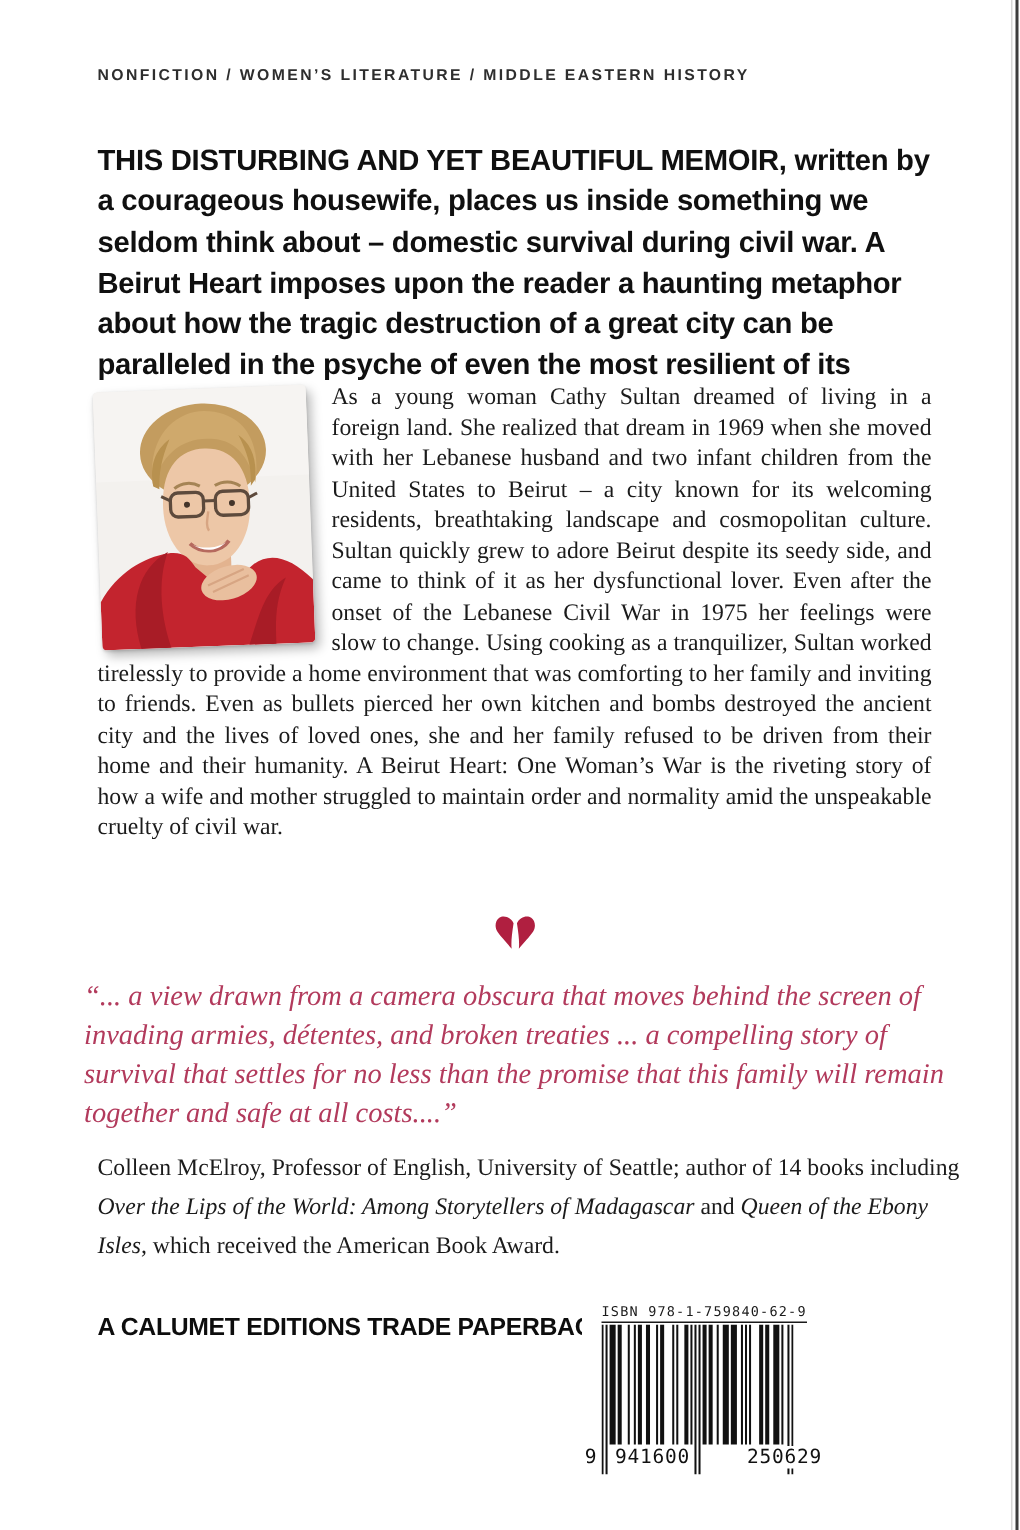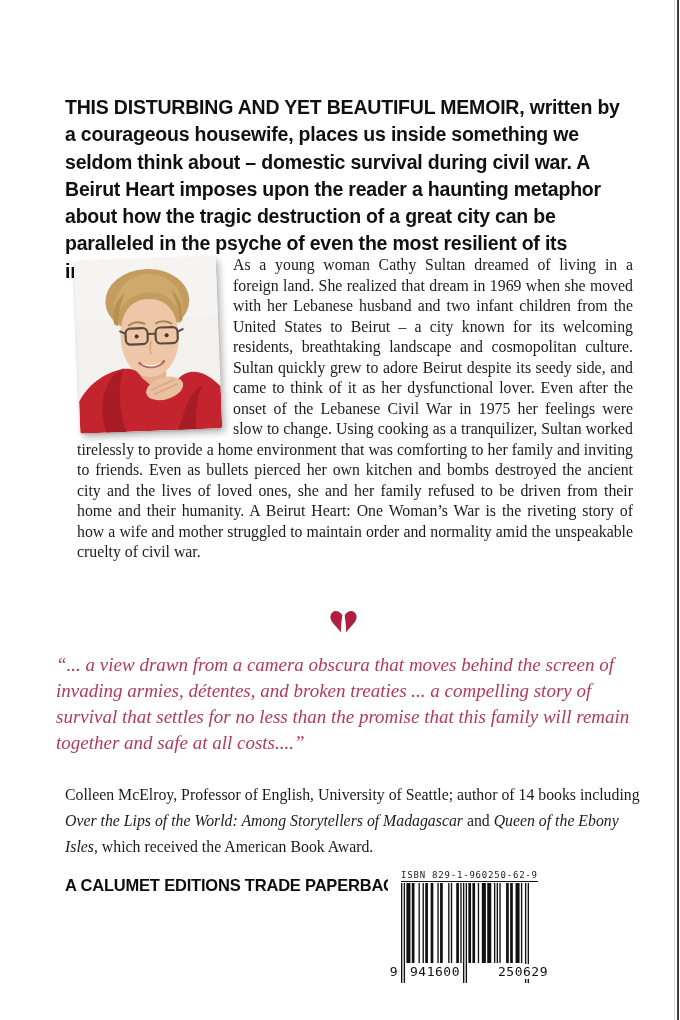--- a/index.html
+++ b/index.html
@@ -22,21 +22,21 @@
     color:#2e2e2e;
   }
   .headline{
     position:absolute;left:65px;top:94px;width:562px;
     font-family:"Liberation Sans", sans-serif;
     font-weight:700;font-size:19.5px;line-height:27.3px;
     letter-spacing:-0.2px;color:#101010;
     text-align:left;
   }
   .about{
-    position:absolute;left:77px;top:255px;width:556px;
+    position:absolute;left:65px;top:255px;width:556px;
     font-size:15.8px;line-height:20.5px;
     text-align:justify;color:#1b1b1b;
   }
   .photo-wrap{
     float:left;width:142px;height:172px;
     margin:4px 14px 8px 0;
   }
   .photo{
     width:142px;height:172px;border-radius:3px;overflow:hidden;
     transform:rotate(-2.2deg);
@@ -49,21 +49,21 @@
     text-align:center;
   }
   .heart-row svg{width:27px;height:30px;}
   .quote{
     position:absolute;left:56px;top:652px;width:590px;
     font-style:italic;font-size:19px;line-height:26px;
     color:#b23a5c;text-align:left;
   }
   .attribution{
     position:absolute;left:65px;top:766px;width:586px;
-    font-size:15.8px;line-height:26px;color:#1b1b1b;margin-top:16px;
+    font-size:15.8px;line-height:26px;color:#1b1b1b;
   }
   .attribution .it{font-style:italic;}
   .publisher{
     position:absolute;left:65px;top:876px;
     font-family:"Liberation Sans", sans-serif;
     font-weight:700;font-size:16.5px;letter-spacing:-0.2px;color:#0d0d0d;
   }
   .barcode{
     position:absolute;left:388px;top:866px;width:152px;height:134px;
     background:#ffffff;
@@ -85,20 +85,21 @@
   }
   .bc-d0{left:0px;width:12px;}
   .bc-d1{left:20px;width:54px;}
   .bc-d2{left:76px;width:54px;margin-left:32px;}
 </style>
 </head>
 <body>
 
 <div class="page">
 
+  <div class="category">NONFICTION / WOMEN’S LITERATURE / MIDDLE EASTERN HISTORY</div>
 
   <div class="headline">THIS DISTURBING AND YET BEAUTIFUL MEMOIR, written by a courageous housewife, places us inside something we seldom think about – domestic survival during civil war. A Beirut Heart imposes upon the reader a haunting metaphor about how the tragic destruction of a great city can be paralleled in the psyche of even the most resilient of its inhabitants.</div>
 
   <div class="about">
     <div class="photo-wrap">
       <div class="photo">
         <svg viewBox="0 0 142 172" preserveAspectRatio="none">
           <rect width="142" height="172" fill="#f3f1ee"></rect>
           <rect width="142" height="60" fill="#f6f4f2"></rect>
 
@@ -151,21 +152,21 @@
 
   <div class="quote">“... a view drawn from a camera obscura that moves behind the screen of invading armies, détentes, and broken treaties ... a compelling story of survival that settles for no less than the promise that this family will remain together and safe at all costs....”</div>
 
   <div class="attribution">
     <span>Colleen McElroy, Professor of English, University of Seattle; author of 14 books including </span><span class="it">Over the Lips of the World: Among Storytellers of Madagascar</span><span> and </span><span class="it">Queen of the Ebony Isles</span><span>, which received the American Book Award.</span>
   </div>
 
   <div class="publisher">A CALUMET EDITIONS TRADE PAPERBACK</div>
 
   <div class="barcode">
-    <div class="isbn"><span>ISBN 829-1-960250-62-9</span></div>
+    <div class="isbn"><span>ISBN 978-1-759840-62-9</span></div>
     <svg viewBox="0 0 95 100" preserveAspectRatio="none" id="barcode-bars">
         <rect x="0" y="0" width="1" height="100"></rect>
         <rect x="2" y="0" width="1" height="100"></rect>
         <rect x="4" y="0" width="3" height="80"></rect>
         <rect x="8" y="0" width="2" height="80"></rect>
         <rect x="13" y="0" width="1" height="80"></rect>
         <rect x="16" y="0" width="1" height="80"></rect>
         <rect x="18" y="0" width="2" height="80"></rect>
         <rect x="22" y="0" width="2" height="80"></rect>
         <rect x="27" y="0" width="1" height="80"></rect>

